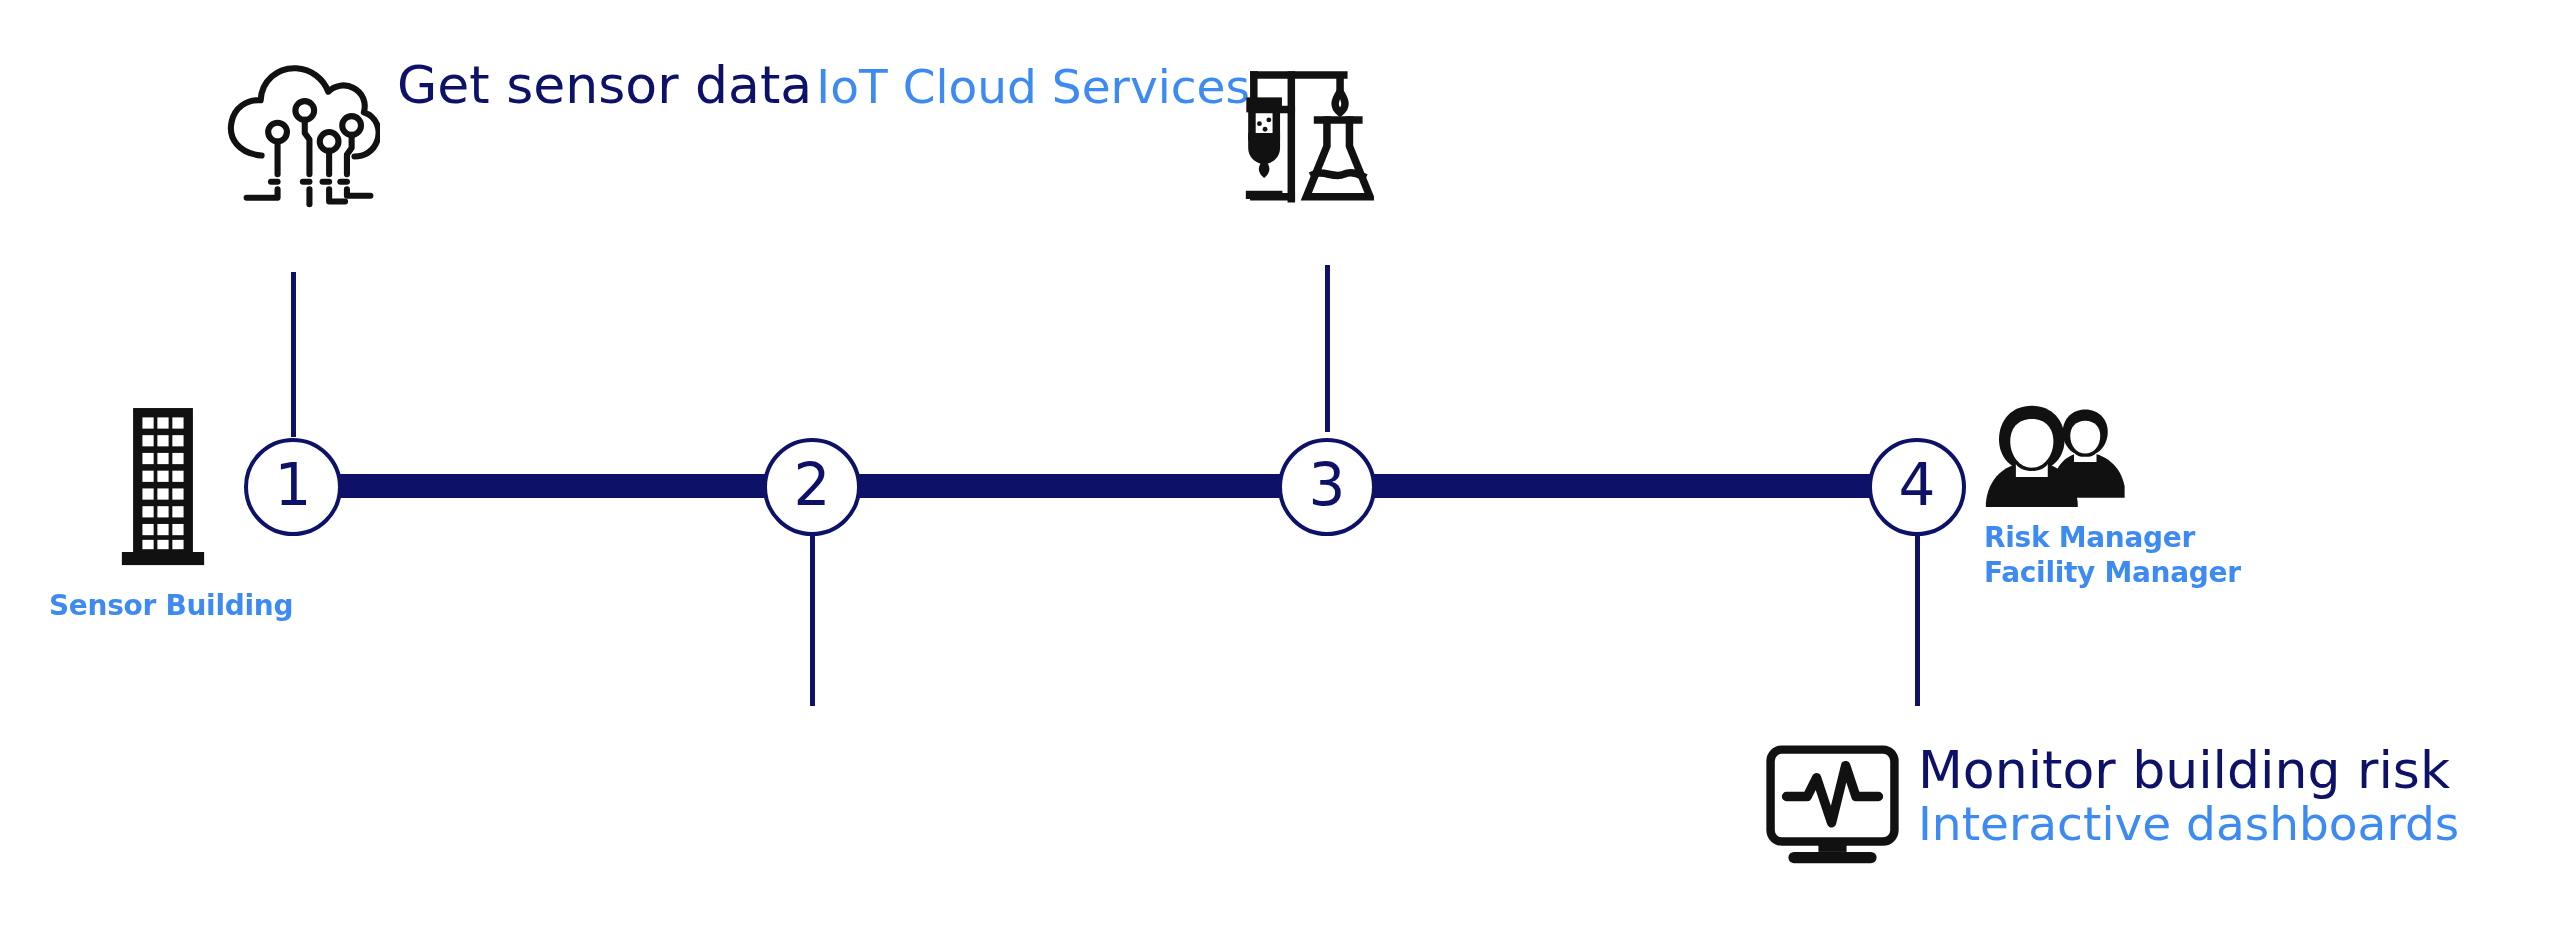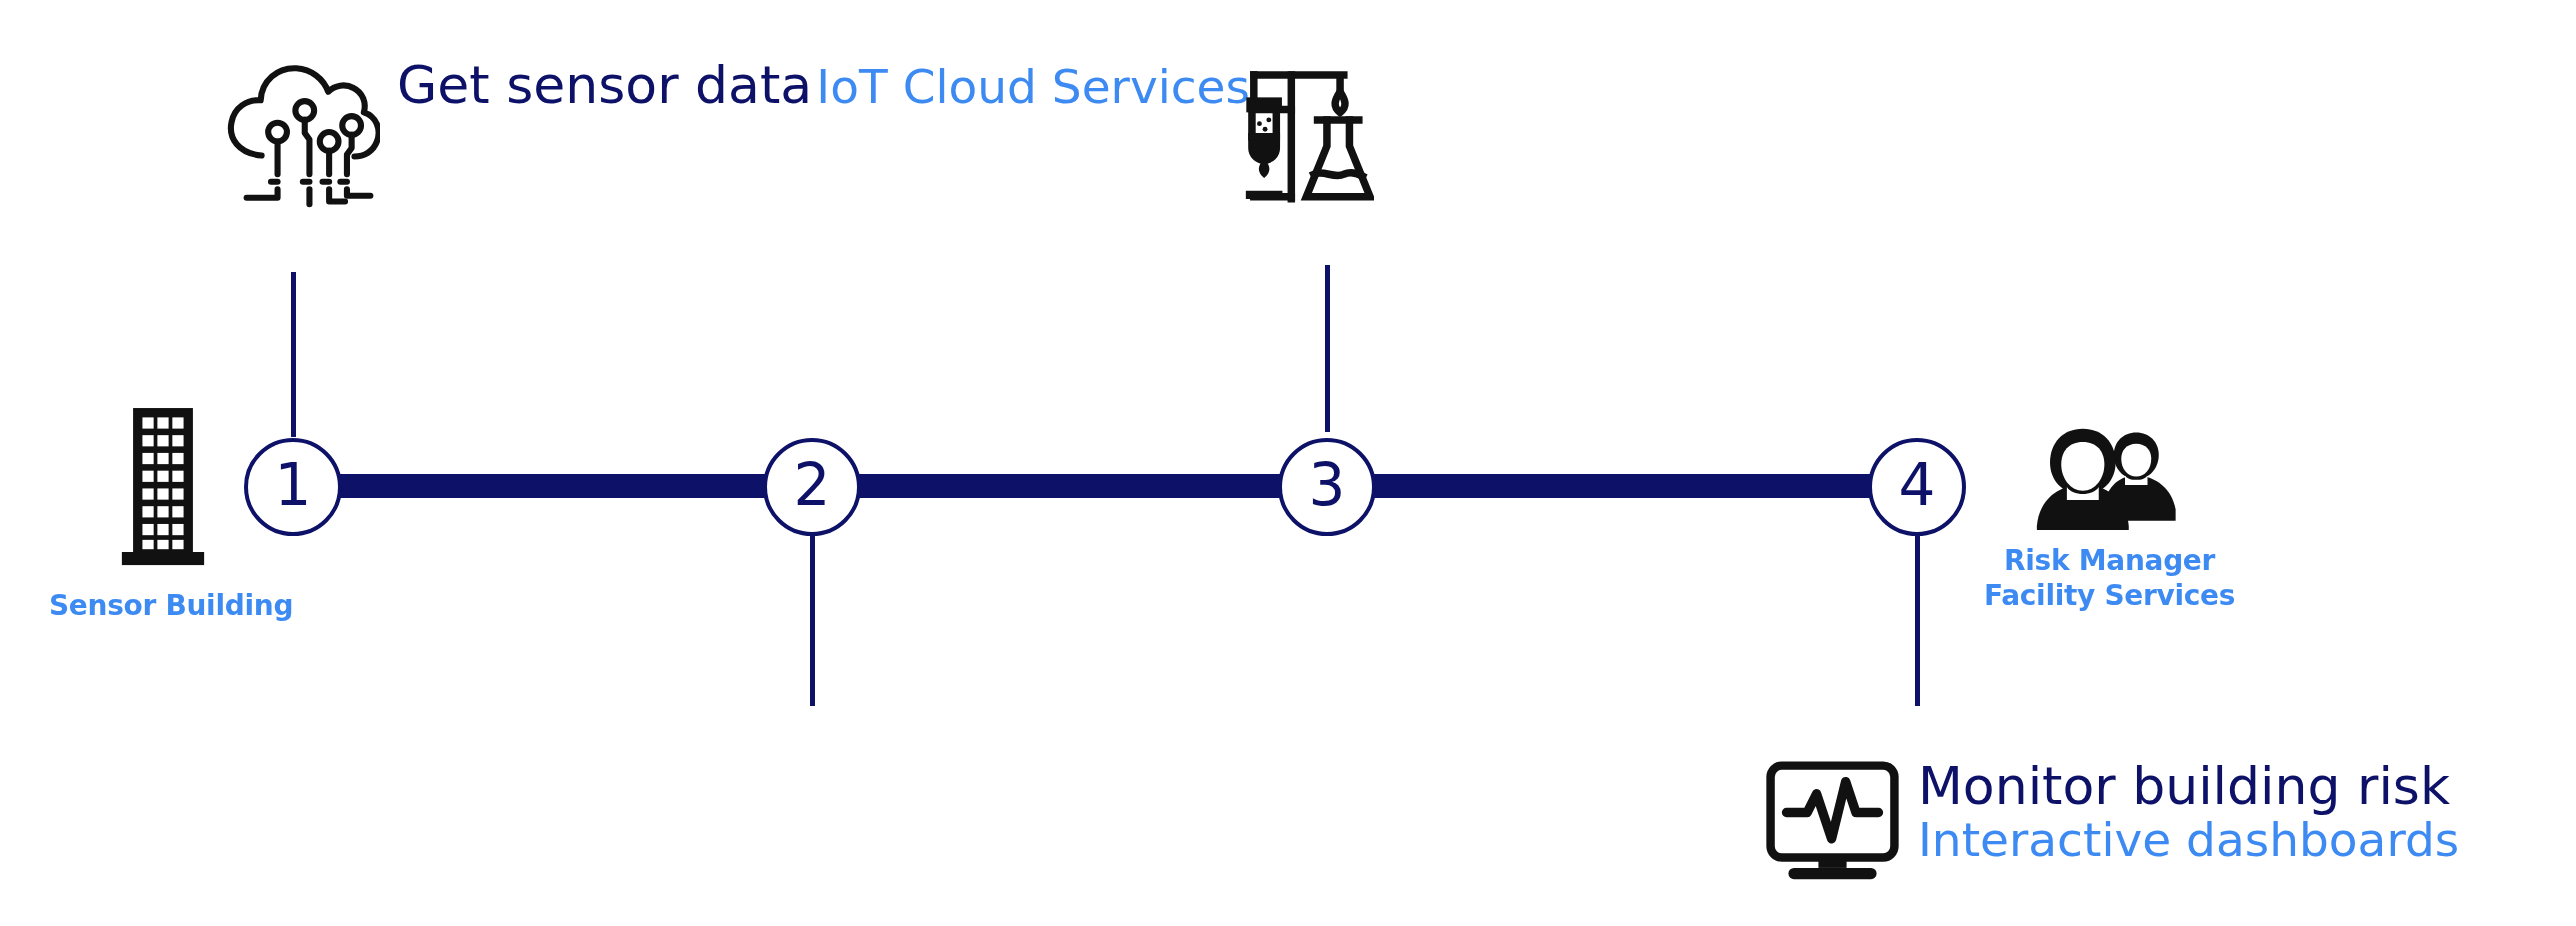--- a/index.html
+++ b/index.html
@@ -179,21 +179,21 @@
         <path d="M114 36 C120 45 122 52 114 58 C106 52 108 45 114 36 Z"></path>
 
         <path d="M90 66 L134 66"></path>
         <path d="M100 66 L100 94 L78 148 L146 148 L124 94 L124 66"></path>
         <path d="M86 124 C96 119 108 129 118 124 C127 120 134 124 138 126"></path>
       </svg>
     </span>
   </div>
 
 
-  <div class="block" style="left:1764px; top:759px;">
+  <div class="block" style="left:1764px; top:743px;">
     <span class="icon">
       <svg width="137" height="124" viewBox="0 0 146 132" fill="none" stroke="#111111" stroke-width="9" stroke-linecap="round" stroke-linejoin="round">
         <rect x="7" y="7" width="132" height="98" rx="12"></rect>
         <path d="M24 57 L46 57 L56 37 L72 85 L87 24 L98 57 L122 57" stroke-width="10"></path>
         <path d="M58 105 L58 116 L88 116 L88 105" fill="#111111" stroke="none"></path>
         <path d="M32 122 L114 122" stroke-width="12"></path>
       </svg>
     </span>
     <span class="block-text">
       <span class="title">Monitor building risk</span>
@@ -230,35 +230,35 @@
             <rect x="56" y="128" width="12" height="12"></rect>
           <rect x="24" y="145" width="12" height="10"></rect>
             <rect x="40" y="145" width="12" height="10"></rect>
             <rect x="56" y="145" width="12" height="10"></rect>
         </g>
       </svg>
     </span>
     <span class="actor-label" style="display:block; margin-top:15px;">Sensor Building</span>
   </div>
 
-  <div class="actor" style="left:1984px; top:423px;text-align:center;">
+  <div class="actor" style="left:1984px; top:400px;">
     <span class="icon">
       <svg width="150" height="109" viewBox="0 0 160 116" fill="#111111">
 
         <path d="M108 10 C122 10 132 20 132 34 C132 48 122 60 108 60 C94 60 84 48 84 34 C84 20 94 10 108 10 Z"></path>
         <path d="M108 56 C129 56 146 70 150 92 L150 104 L72 104 L72 92 C76 70 87 56 108 56 Z"></path>
 
         <path d="M108 22 C118 22 124 29 124 38 C124 49 117 57 108 57 C99 57 92 49 92 38 C92 29 98 22 108 22 Z" fill="#ffffff"></path>
         <path d="M96 56 C100 62 116 62 120 56 L120 66 L96 66 Z" fill="#ffffff"></path>
 
         <path d="M51 6 C72 6 86 21 86 42 C86 60 74 76 51 76 C28 76 16 60 16 42 C16 21 30 6 51 6 Z"></path>
         <path d="M51 66 C80 66 98 84 100 110 L100 114 L2 114 L2 110 C4 84 22 66 51 66 Z"></path>
 
         <path d="M51 20 C66 20 74 30 74 44 C74 59 64 72 51 72 C38 72 28 59 28 44 C28 30 36 20 51 20 Z" fill="#ffffff"></path>
         <path d="M34 68 C40 78 62 78 68 68 L68 82 L34 82 Z" fill="#ffffff"></path>
       </svg>
     </span>
     <span class="actor-label" style="display:block; margin-top:9.4px;">Risk Manager</span>
-    <span class="actor-label" style="display:block;">Facility Services</span>
+    <span class="actor-label" style="display:block;">Facility Manager</span>
   </div>
 
 </div>
 
 
 </body></html>

